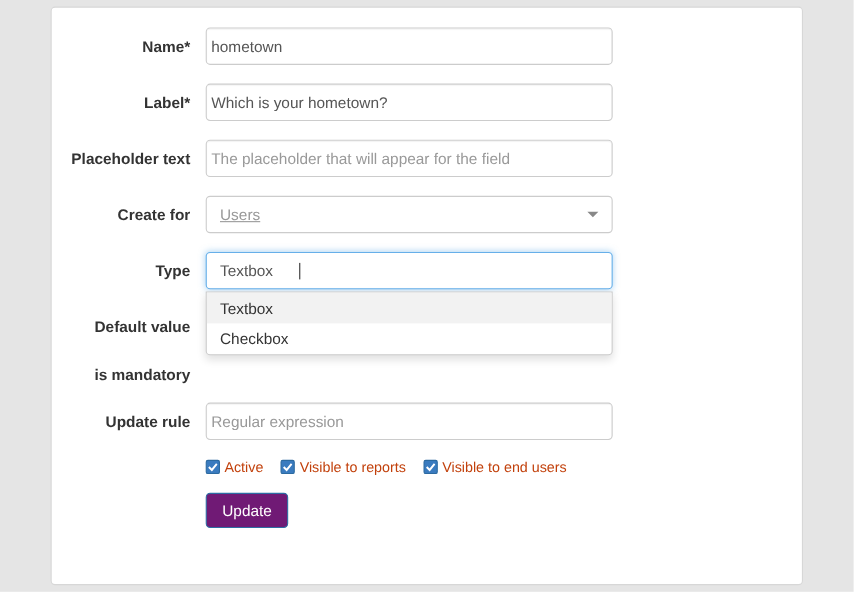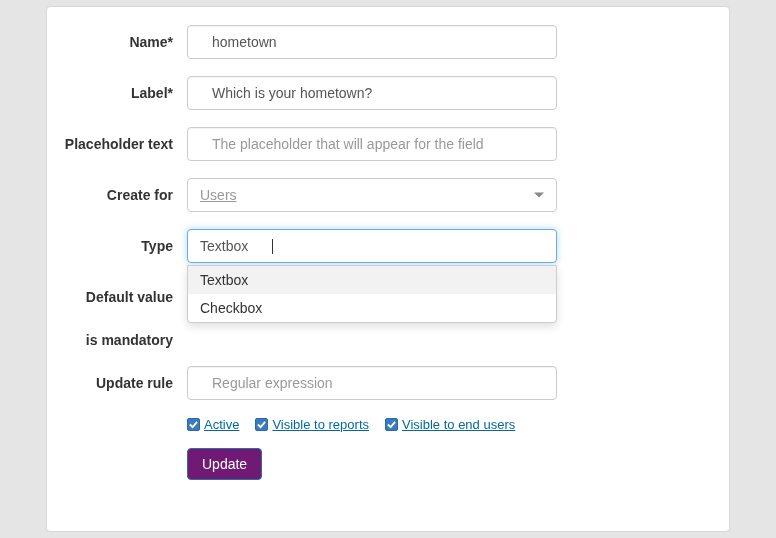--- a/index.html
+++ b/index.html
@@ -36,21 +36,21 @@
     font-size: 14px;
     line-height: 1.3;
   }
   .form-control-wrap {
     width: 370px;
     position: relative;
   }
   .form-control {
     width: 100%;
     height: 34px;
-    padding: 6px 24px;
+    padding: 6px 4px;
     border: 1px solid #ccc;
     border-radius: 4px;
     font-size: 14px;
     color: #555;
     background: #fff;
     box-shadow: inset 0 1px 1px rgba(0,0,0,.05);
   }
   .form-control::placeholder { color: #999; }
 
   .select-like {
@@ -120,25 +120,24 @@
   }
   .dropdown-item.highlight {
     background: #f2f2f2;
   }
 
   .checkbox-line {
     display: flex;
     gap: 16px;
     align-items: center;
     font-size: 13px;
-    color: #0369a1;
+    color: #c2410c;
     margin-left: 140px;
     margin-top: 4px;
     margin-bottom: 16px;
-    text-decoration: underline;
   }
   .chk {
     display: inline-flex;
     align-items: center;
     gap: 4px;
     cursor: pointer;
   }
   .chk-box {
     width: 13px;
     height: 13px;

